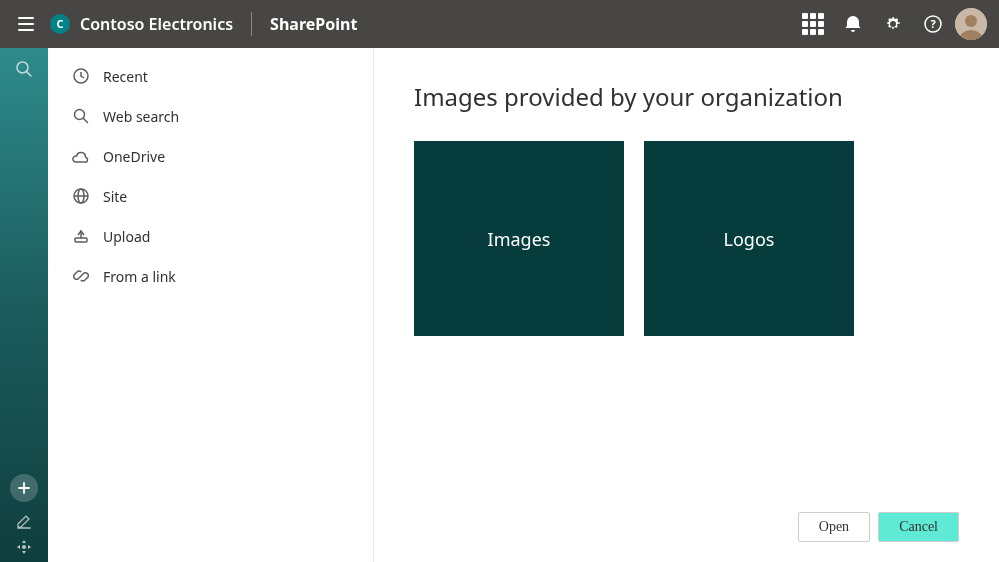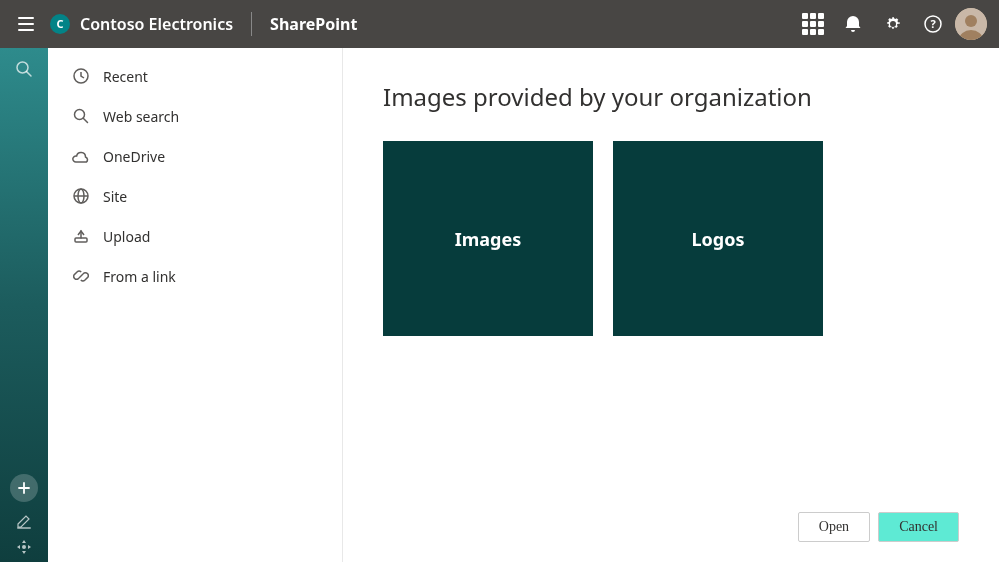--- a/index.html
+++ b/index.html
@@ -66,21 +66,21 @@
     }
 
     
     .main-layout {
       display: flex;
       height: calc(562px - 48px);
     }
 
     
     .sidebar {
-      width: 295px;
+      width: 326px;
       background: #fff;
       border-right: 1px solid #e8e8e8;
       padding: 8px 0;
       display: flex;
       flex-direction: column;
     }
     .sidebar-item {
       display: flex;
       align-items: center;
       gap: 12px;
@@ -131,21 +131,21 @@
       background: #063c3c;
       display: flex;
       align-items: center;
       justify-content: center;
       cursor: pointer;
       border-radius: 0;
     }
     .image-tile-label {
       color: #fff;
       font-size: 18px;
-      font-weight: 700;
+      font-weight: 400;
     }
     .content-footer {
       display: flex;
       justify-content: flex-end;
       gap: 8px;
       margin-top: auto;
       padding-top: 20px;
     }
     .btn {
       padding: 6px 20px;

